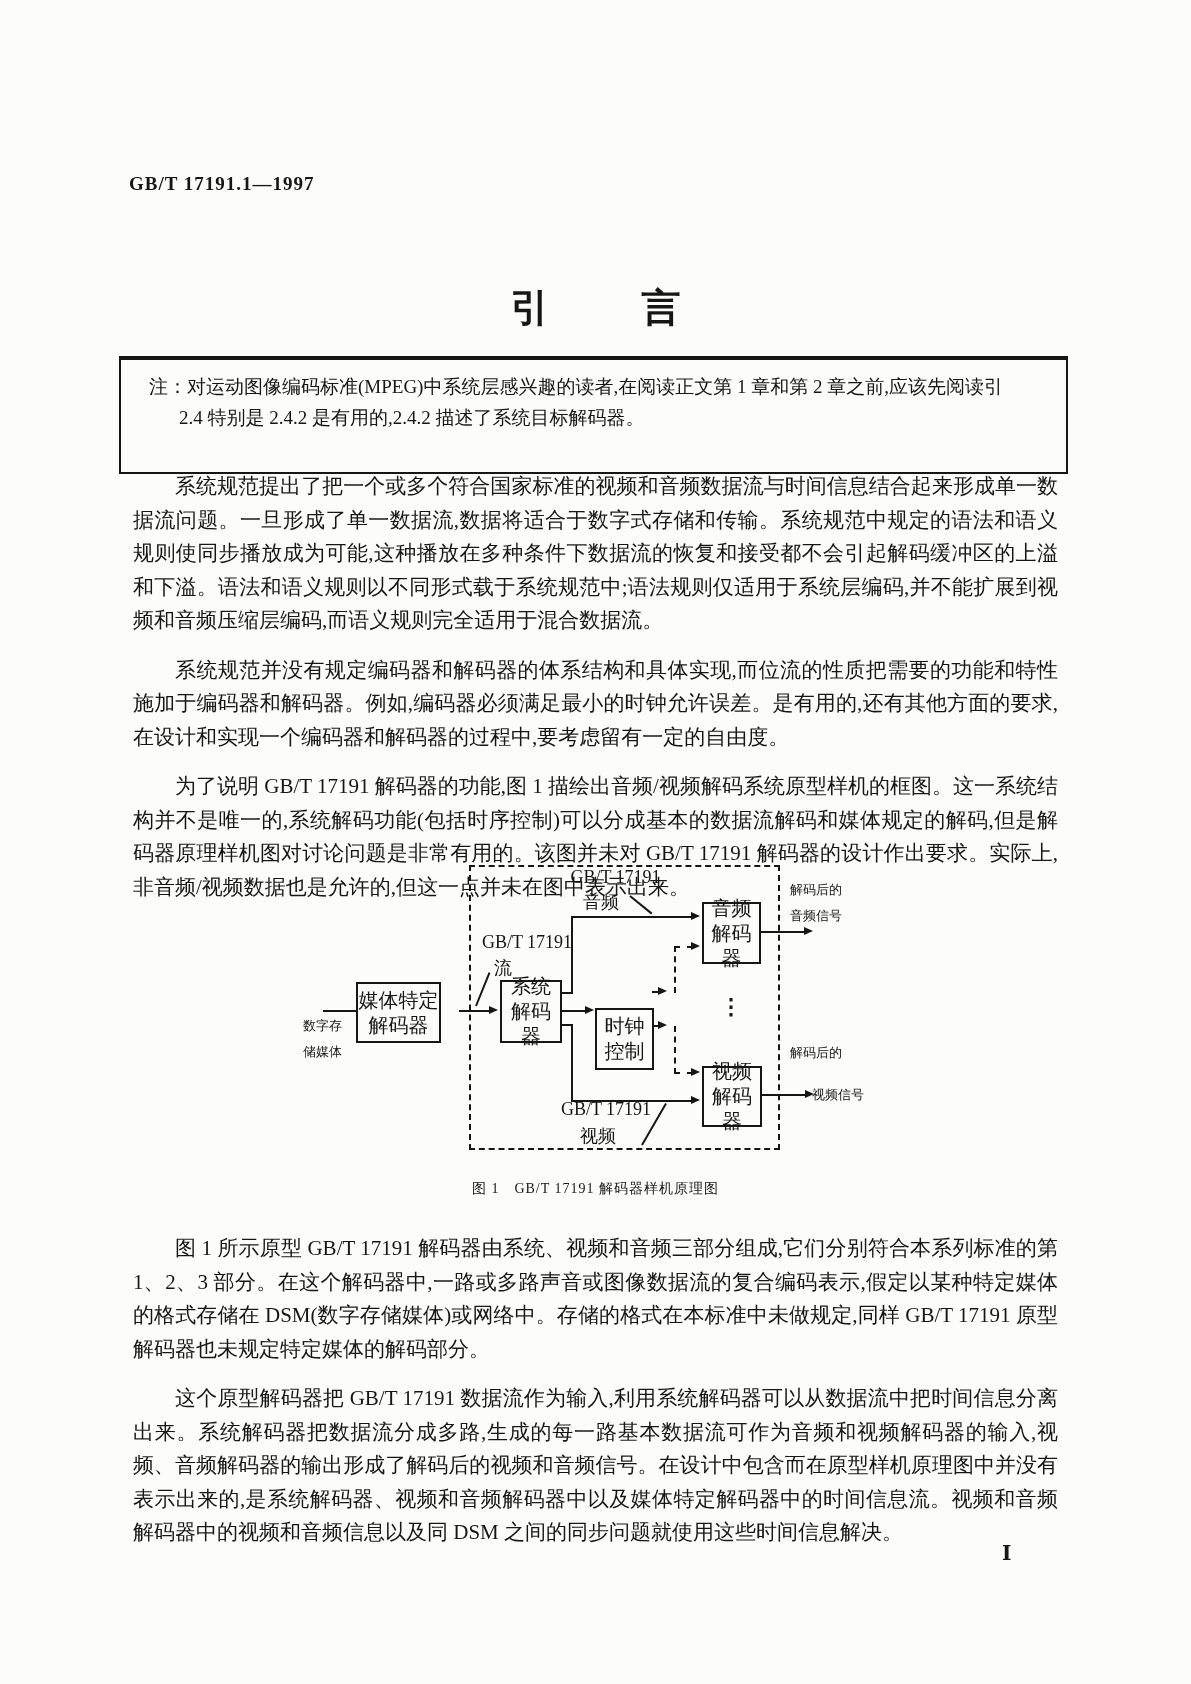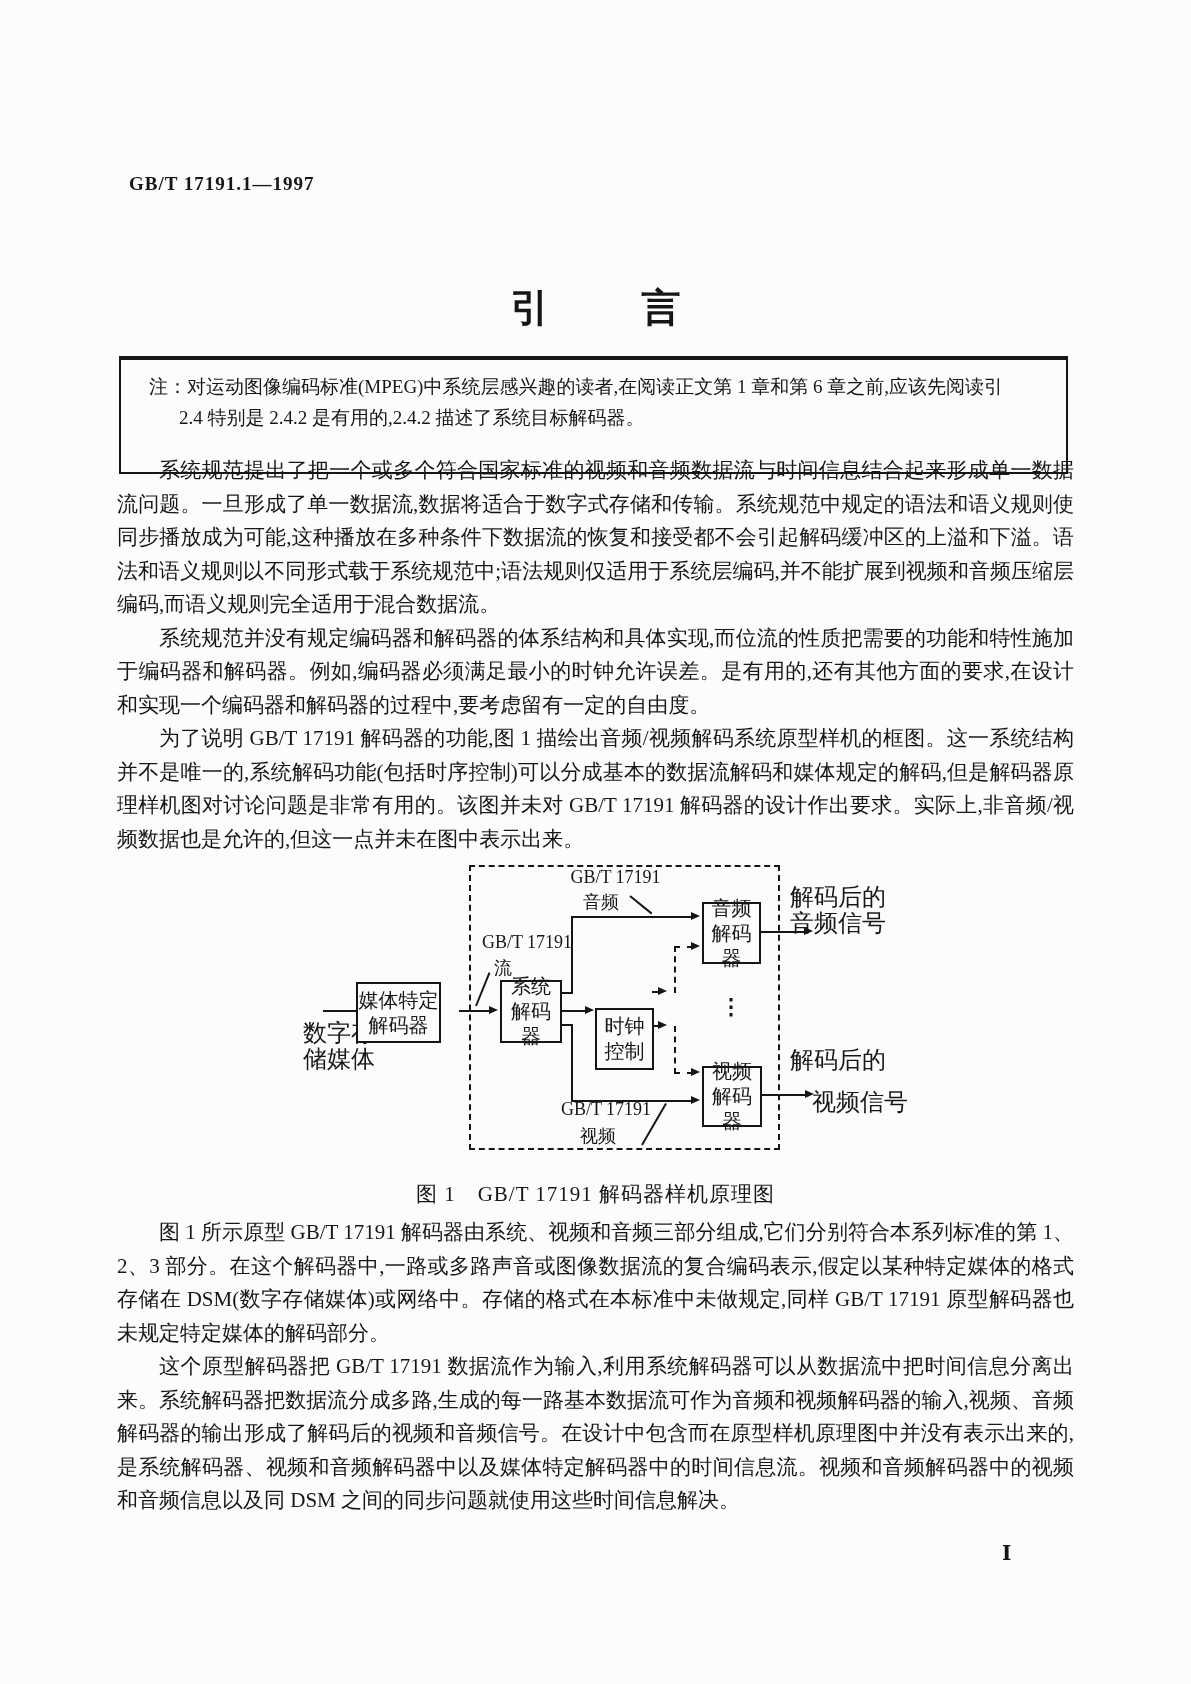--- a/index.html
+++ b/index.html
@@ -13,52 +13,52 @@
   .doc-header{font-weight:bold; font-size:19px; letter-spacing:1px;}
   .doc-title{left:0; top:281px; width:100%; display:flex; justify-content:center; gap:92px;
     font-size:39px; font-weight:bold;}
   .note-box{left:119px; top:356px; width:945px; height:101px;
     border:2px solid #161616; border-top-width:4px; padding-top:11px;}
   .note-line{font-size:19px; line-height:31px; white-space:nowrap;}
   .nl-first{margin-left:28px;}
   .nl-cont{margin-left:58px;}
   .body-block{left:117px; width:957px; font-size:21px; line-height:33.5px;
     text-align:justify; text-justify:inter-ideograph;}
-  .body-block p{margin:0; text-indent:2em;}
-  .fig-caption{left:0; top:1180px; width:100%; text-align:center; font-size:21px; letter-spacing:1px;}
+  .body-block p{margin:16px; text-indent:2em;}
+  .fig-caption{left:0; top:1180px; width:100%; text-align:center; font-size:14px; letter-spacing:1px;}
   .page-num{font-weight:bold; font-size:20px;}
   
   .fbox{border:2px solid #161616; background:#fcfcfa; display:flex; flex-direction:column;
     justify-content:center; align-items:center; font-size:20px; line-height:25px; text-align:center;}
   .hline{height:0; border-top:2px solid #161616;}
   .vline{width:0; border-left:2px solid #161616;}
   .dhline{height:0; border-top:2px dashed #161616;}
   .dvline{width:0; border-left:2px dashed #161616;}
   .dash-rect{border:2px dashed #161616;}
   .arr{width:0; height:0; border-left:9px solid #161616;
     border-top:4.5px solid transparent; border-bottom:4.5px solid transparent;}
   .diag{height:0; border-top:2px solid #161616;}
   .flabel{font-size:18px; text-align:center; white-space:nowrap;}
-  .slabel{font-size:24px; white-space:nowrap;}
+  .slabel{font-size:13px; white-space:nowrap;}
   .ellipsis-v{font-size:22px; font-weight:bold; line-height:22px;}
 </style>
 </head>
 <body>
 
 <div id="page">
 
   <div class="abs doc-header" style="left:129px; top:173px;">GB/T 17191.1—1997</div>
 
   <div class="abs doc-title">
     <span>引</span>
     <span>言</span>
   </div>
 
   <div class="abs note-box">
-    <div class="note-line nl-first">注：对运动图像编码标准(MPEG)中系统层感兴趣的读者,在阅读正文第 1 章和第 6 章之前,应该先阅读引</div>
+    <div class="note-line nl-first">注：对运动图像编码标准(MPEG)中系统层感兴趣的读者,在阅读正文第 1 章和第 2 章之前,应该先阅读引</div>
     <div class="note-line nl-cont">2.4 特别是 2.4.2 是有用的,2.4.2 描述了系统目标解码器。</div>
   </div>
 
   <div class="abs body-block" style="top:454px;">
     <p>系统规范提出了把一个或多个符合国家标准的视频和音频数据流与时间信息结合起来形成单一数据流问题。一旦形成了单一数据流,数据将适合于数字式存储和传输。系统规范中规定的语法和语义规则使同步播放成为可能,这种播放在多种条件下数据流的恢复和接受都不会引起解码缓冲区的上溢和下溢。语法和语义规则以不同形式载于系统规范中;语法规则仅适用于系统层编码,并不能扩展到视频和音频压缩层编码,而语义规则完全适用于混合数据流。</p>
     <p>系统规范并没有规定编码器和解码器的体系结构和具体实现,而位流的性质把需要的功能和特性施加于编码器和解码器。例如,编码器必须满足最小的时钟允许误差。是有用的,还有其他方面的要求,在设计和实现一个编码器和解码器的过程中,要考虑留有一定的自由度。</p>
     <p>为了说明 GB/T 17191 解码器的功能,图 1 描绘出音频/视频解码系统原型样机的框图。这一系统结构并不是唯一的,系统解码功能(包括时序控制)可以分成基本的数据流解码和媒体规定的解码,但是解码器原理样机图对讨论问题是非常有用的。该图并未对 GB/T 17191 解码器的设计作出要求。实际上,非音频/视频数据也是允许的,但这一点并未在图中表示出来。</p>
   </div>
 
   <div>

